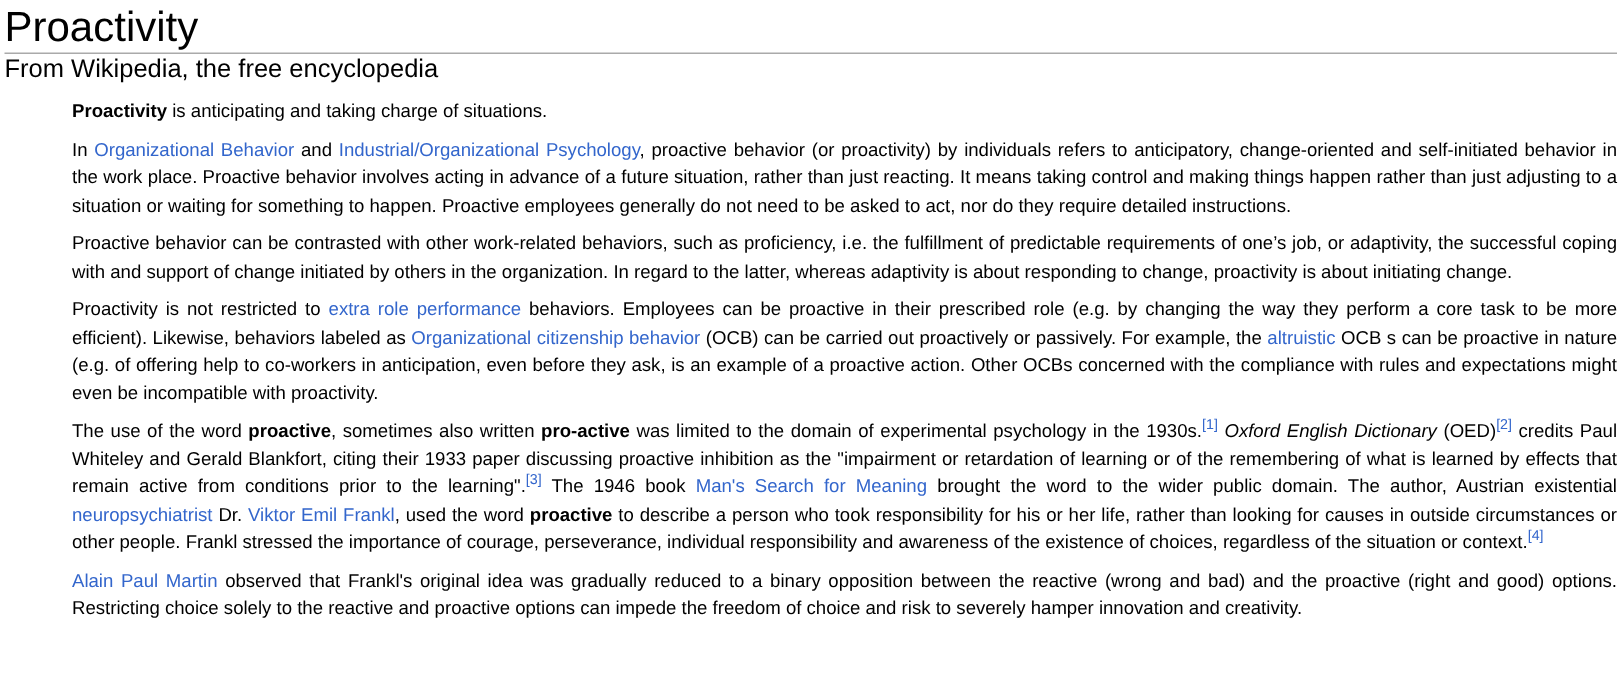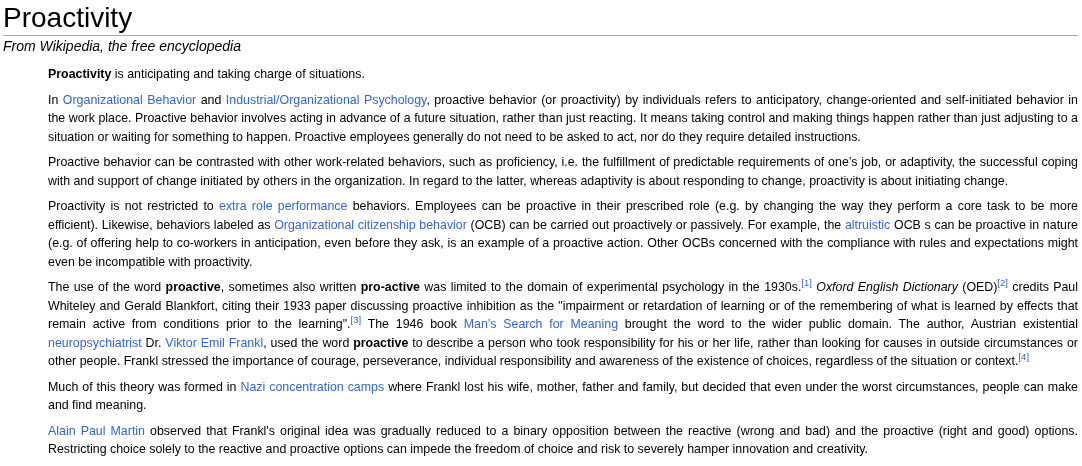--- a/index.html
+++ b/index.html
@@ -13,24 +13,23 @@
   .page { padding: 0 4px 0 3px; }
   h1.page-title {
     font-size: 28px;
     font-weight: normal;
     margin: 0;
     padding: 3px 0 2px 0;
     line-height: 30px;
     border-bottom: 1px solid var(--rule, #aaaaaa);
   }
   .subtitle {
-    font-size: 14px;
+    font-size: 17px;
     line-height: 14px;
     margin-top: 3px;
-    font-style: italic;
   }
   .article p {
     font-size: 12.4px;
     line-height: 18.5px;
     text-align: justify;
     margin: 7px 0;
     padding-left: 45px;
   }
   .article p:first-child { margin-top: 12px; }
   a.wlink {
@@ -50,16 +49,15 @@
 
 <div class="page">
   <h1 class="page-title">Proactivity</h1>
   <div class="subtitle">From Wikipedia, the free encyclopedia</div>
   <div class="article">
       <p><b>Proactivity</b><span> is anticipating and taking charge of situations.</span></p>
       <p><span>In </span><a class="wlink">Organizational Behavior</a><span> and </span><a class="wlink">Industrial/Organizational Psychology</a><span>, proactive behavior (or proactivity) by individuals refers to anticipatory, change-oriented and self-initiated behavior in the work place. Proactive behavior involves acting in advance of a future situation, rather than just reacting. It means taking control and making things happen rather than just adjusting to a situation or waiting for something to happen. Proactive employees generally do not need to be asked to act, nor do they require detailed instructions.</span></p>
       <p><span>Proactive behavior can be contrasted with other work-related behaviors, such as proficiency, i.e. the fulfillment of predictable requirements of one’s job, or adaptivity, the successful coping with and support of change initiated by others in the organization. In regard to the latter, whereas adaptivity is about responding to change, proactivity is about initiating change.</span></p>
       <p><span>Proactivity is not restricted to </span><a class="wlink">extra role performance</a><span> behaviors. Employees can be proactive in their prescribed role (e.g. by changing the way they perform a core task to be more efficient). Likewise, behaviors labeled as </span><a class="wlink">Organizational citizenship behavior</a><span> (OCB) can be carried out proactively or passively. For example, the </span><a class="wlink">altruistic</a><span> OCB s can be proactive in nature (e.g. of offering help to co-workers in anticipation, even before they ask, is an example of a proactive action. Other OCBs concerned with the compliance with rules and expectations might even be incompatible with proactivity.</span></p>
       <p><span>The use of the word </span><b class="it">proactive</b><span>, sometimes also written </span><b class="it">pro-active</b><span> was limited to the domain of experimental psychology in the 1930s.</span><sup class="ref"><a class="wlink">[1]</a></sup><span> </span><i>Oxford English Dictionary</i><span> (OED)</span><sup class="ref"><a class="wlink">[2]</a></sup><span> credits Paul Whiteley and Gerald Blankfort, citing their 1933 paper discussing proactive inhibition as the "impairment or retardation of learning or of the remembering of what is learned by effects that remain active from conditions prior to the learning".</span><sup class="ref"><a class="wlink">[3]</a></sup><span> The 1946 book </span><a class="wlink it">Man's Search for Meaning</a><span> brought the word to the wider public domain. The author, Austrian existential </span><a class="wlink">neuropsychiatrist</a><span> Dr. </span><a class="wlink">Viktor Emil Frankl</a><span>, used the word </span><b class="it">proactive</b><span> to describe a person who took responsibility for his or her life, rather than looking for causes in outside circumstances or other people. Frankl stressed the importance of courage, perseverance, individual responsibility and awareness of the existence of choices, regardless of the situation or context.</span><sup class="ref"><a class="wlink">[4]</a></sup></p>
-      <p><span>Much of this theory was formed in </span><a class="wlink">Nazi concentration camps</a><span> where Frankl lost his wife, mother, father and family, but decided that even under the worst circumstances, people can make and find meaning.</span></p>
       <p><a class="wlink">Alain Paul Martin</a><span> observed that Frankl's original idea was gradually reduced to a binary opposition between the reactive (wrong and bad) and the proactive (right and good) options. Restricting choice solely to the reactive and proactive options can impede the freedom of choice and risk to severely hamper innovation and creativity.</span></p>
     </div>
 </div>
 
 </body></html>

